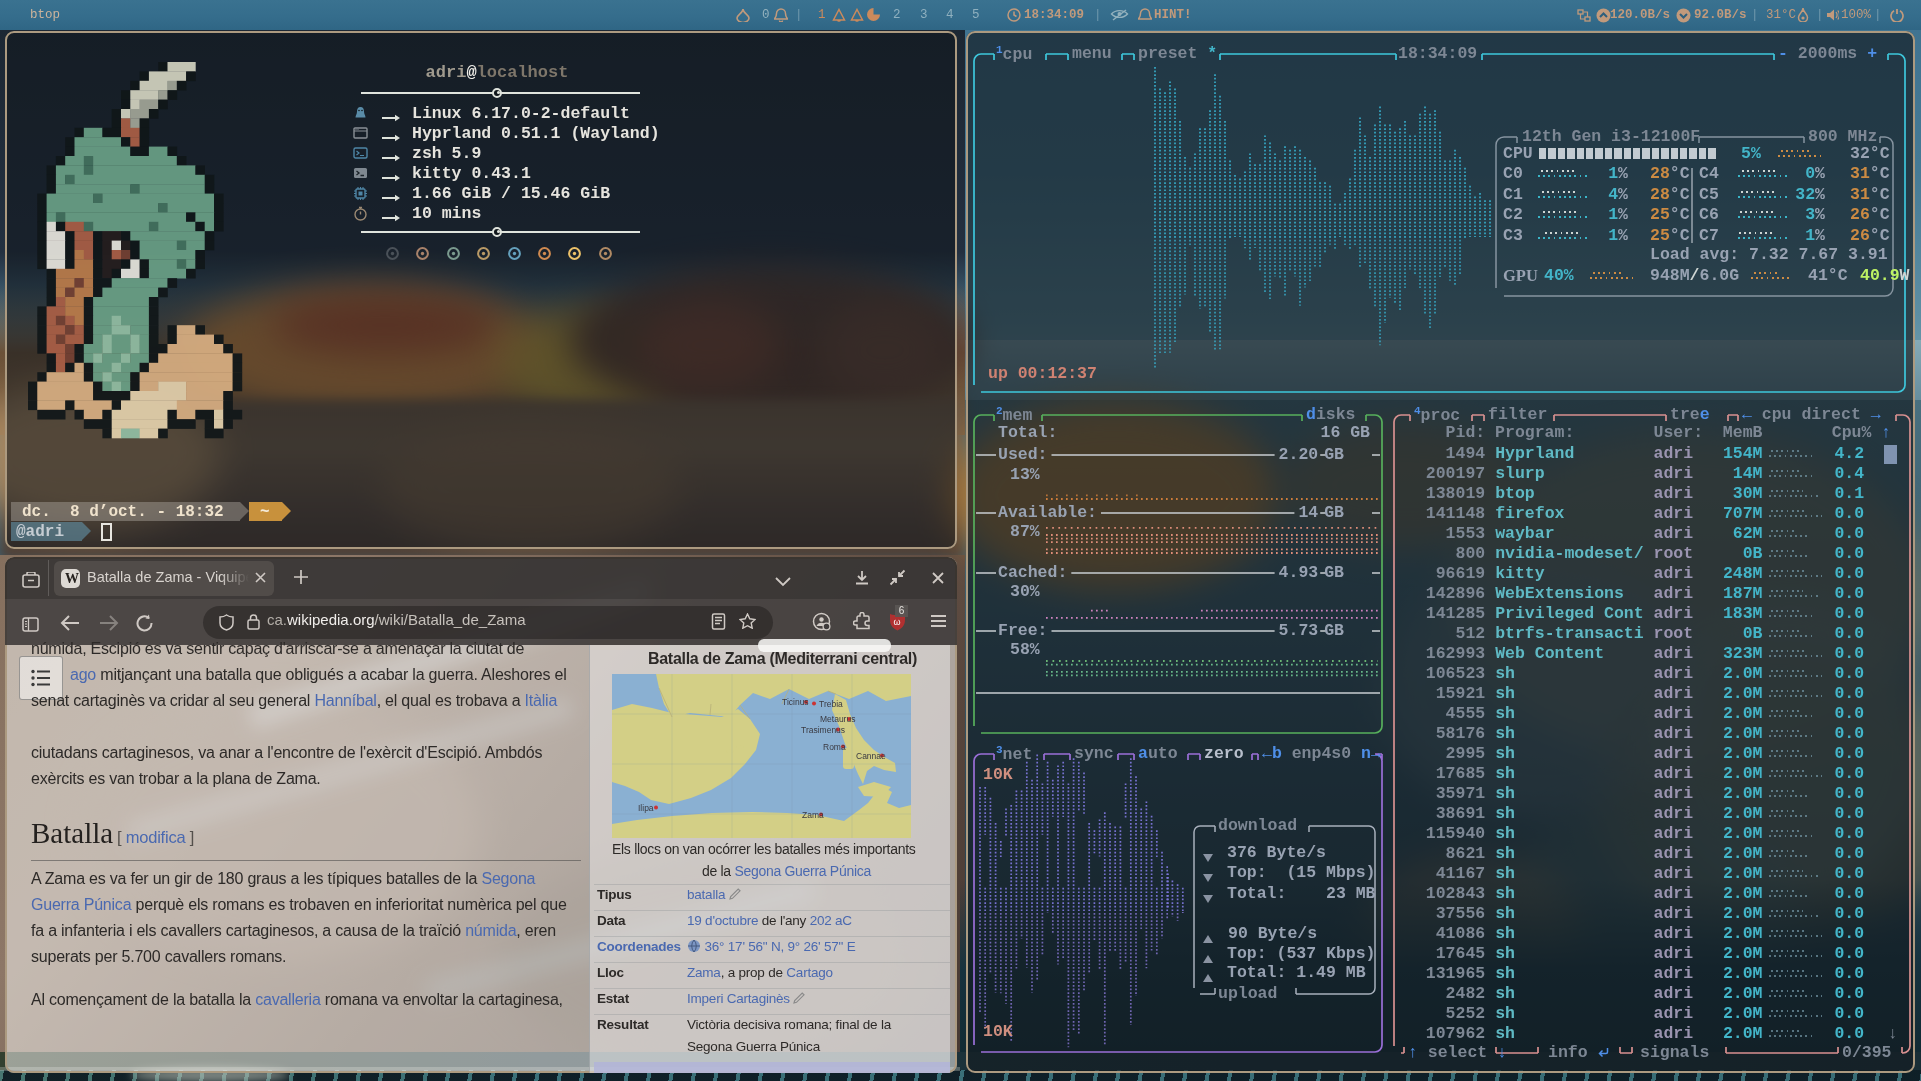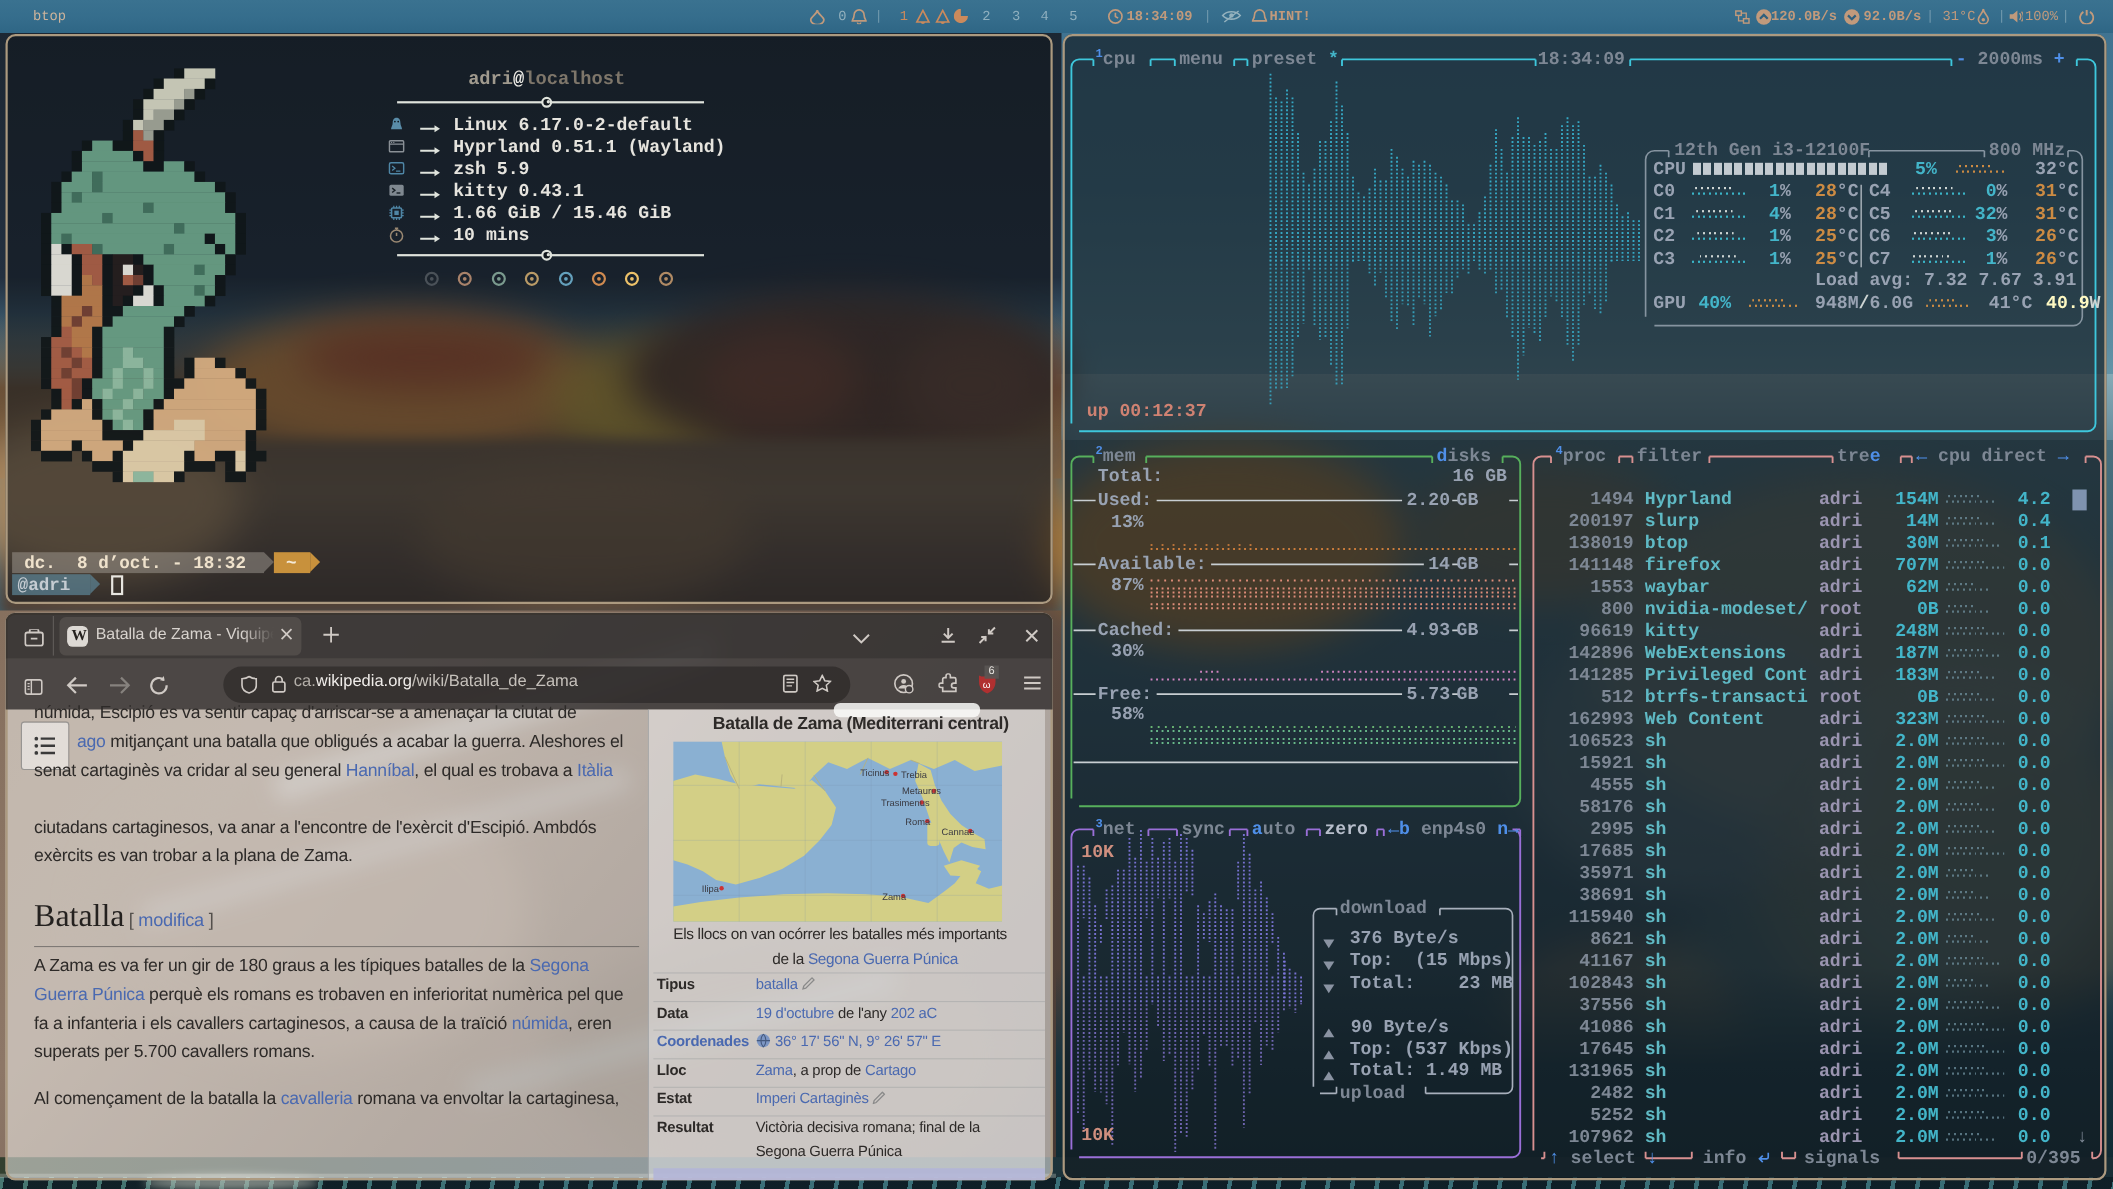--- a/index.html
+++ b/index.html
@@ -27,21 +27,21 @@
 .fline{position:absolute;white-space:pre;font-size:16px;letter-spacing:-0.22px;color:#2d2a28;}
 .fline a{color:#4a69b0;text-decoration:none;}
 
 #btop{left:966px;top:31px;width:949px;height:1042px;background:rgba(19,28,34,0.68);
  font-family:"Liberation Mono",monospace;font-size:16.5px;font-weight:bold;color:#98a2b2;}
 #btop .t{position:absolute;white-space:pre;}
 #btop .blu{color:#4f8fe8;}
 #btop .cy{color:#43b5c9;}
 #btop .gry{color:#98a2b2;}
 #btop .org{color:#cc8b43;}
-#btop .pnk{color:#fef9c3;}
+#btop .pnk{color:#bef264;}
 #btop .wht{color:#cfd6d4;}
 #btop .dim{color:#7d8794;}
 </style></head><body>
 <div id="wall">
 <div class="abs" style="left:0;top:0;width:1921px;height:420px;background:linear-gradient(180deg,#3f7290 0%,#457a95 40%,#5d8ea3 75%,#7ba7b4 100%);"></div>
 <div class="abs" style="left:960px;top:340px;width:961px;height:80px;background:linear-gradient(180deg,#86aab6,#5b8496);"></div>
 <div class="abs" style="left:0;top:400px;width:1921px;height:700px;background:linear-gradient(180deg,#49707f 0%,#3a5d6e 30%,#2a4757 60%,#1d3643 100%);"></div>
 <div class="abs" style="left:0;top:28px;width:965px;height:320px;background:linear-gradient(180deg,#1c2733 0%,#233040 70%,rgba(46,58,68,0) 100%);"></div>
 <div class="abs" style="left:0;top:285px;width:965px;height:150px;background:linear-gradient(180deg,rgba(62,58,56,0) 0%,#6b5138 45%,#7a5f42 100%);"></div>
 <div class="blob" style="left:180px;top:285px;width:370px;height:130px;background:#d08a42;opacity:.95;"></div>
@@ -1033,21 +1033,21 @@
 <div class="t " style="left:884.0px;top:153.5px;"><span class="org">31</span><span class="gry">°C</span></div>
 <div class="t " style="left:733.0px;top:174.0px;"><span class="gry">C6</span></div>
 <div class="t " style="left:772.0px;top:174.0px;"><span style="display:inline-block;width:52px;height:11px;background-image:repeating-linear-gradient(90deg,#3ab5c8 0 1.8px,rgba(0,0,0,0) 1.8px 5.2px),repeating-linear-gradient(90deg,#cfd6d4 0 1.8px,rgba(0,0,0,0) 1.8px 5.2px);background-size:100% 2px,64% 2px;background-position:0 8px,2.1px 3px;background-repeat:no-repeat;"></span></div>
 <div class="t " style="left:839.2px;top:174.0px;"><span class="cy">3</span><span class="gry">%</span></div>
 <div class="t " style="left:884.0px;top:174.0px;"><span class="org">26</span><span class="gry">°C</span></div>
 <div class="t " style="left:733.0px;top:194.5px;"><span class="gry">C7</span></div>
 <div class="t " style="left:772.0px;top:194.5px;"><span style="display:inline-block;width:52px;height:11px;background-image:repeating-linear-gradient(90deg,#3ab5c8 0 1.8px,rgba(0,0,0,0) 1.8px 5.2px),repeating-linear-gradient(90deg,#cfd6d4 0 1.8px,rgba(0,0,0,0) 1.8px 5.2px);background-size:100% 2px,64% 2px;background-position:0 8px,1.2px 3px;background-repeat:no-repeat;"></span></div>
 <div class="t " style="left:839.2px;top:194.5px;"><span class="cy">1</span><span class="gry">%</span></div>
 <div class="t " style="left:884.0px;top:194.5px;"><span class="org">26</span><span class="gry">°C</span></div>
 <div class="t " style="left:684.0px;top:214.0px;"><span class="gry">Load avg: 7.32 7.67 3.91</span></div>
-<div class="t " style="left:537.0px;top:234.5px;"><span class="gry">GPU</span></div>
+<div class="t " style="left:537.0px;top:234.5px;font-family:Liberation Serif, serif;"><span class="gry">GPU</span></div>
 <div class="t " style="left:578.0px;top:234.5px;"><span class="cy">40%</span></div>
 <div class="t " style="left:624.0px;top:234.5px;"><span style="display:inline-block;width:46px;height:11px;background-image:repeating-linear-gradient(90deg,#cc8b43 0 1.8px,rgba(0,0,0,0) 1.8px 5.2px),repeating-linear-gradient(90deg,#cc8b43 0 1.8px,rgba(0,0,0,0) 1.8px 5.2px);background-size:100% 2px,64% 2px;background-position:0 8px,2.6px 3px;background-repeat:no-repeat;"></span></div>
 <div class="t " style="left:684.0px;top:234.5px;"><span class="gry">948M</span><span class="wht">/</span><span class="gry">6.0G</span></div>
 <div class="t " style="left:785.0px;top:234.5px;"><span style="display:inline-block;width:40px;height:11px;background-image:repeating-linear-gradient(90deg,#cc8b43 0 1.8px,rgba(0,0,0,0) 1.8px 5.2px),repeating-linear-gradient(90deg,#cc8b43 0 1.8px,rgba(0,0,0,0) 1.8px 5.2px);background-size:100% 2px,64% 2px;background-position:0 8px,2.6px 3px;background-repeat:no-repeat;"></span></div>
 <div class="t " style="left:842.0px;top:234.5px;"><span class="gry">41°C</span></div>
 <div class="t " style="left:894.0px;top:234.5px;"><span class="pnk">40.9</span><span class="wht">W</span></div>
 <div class="t " style="left:22.0px;top:333.0px;"><span style="color:#cf8272;">up 00:12:37</span></div>
 <div class="abs" style="left:0;top:0;"><svg width="420" height="1042" viewBox="0 0 420 1042" style="">
         <line x1="10" y1="424" x2="30" y2="424" stroke="#c8ced2" stroke-width="1.5"></line>
         <line x1="85.5" y1="424" x2="308.6" y2="424" stroke="#c8ced2" stroke-width="1.5"></line>
@@ -1094,20 +1094,21 @@
 <div class="abs" style="left:237px;top:837.0px;"><span style="display:inline-block;width:0;height:0;border-left:5.5px solid transparent;border-right:5.5px solid transparent;border-top:8px solid #8a93a2;"></span></div>
 <div class="t " style="left:261.0px;top:832.0px;"><span class="gry">Top:  (15 Mbps)</span></div>
 <div class="abs" style="left:237px;top:858.0px;"><span style="display:inline-block;width:0;height:0;border-left:5.5px solid transparent;border-right:5.5px solid transparent;border-top:8px solid #8a93a2;"></span></div>
 <div class="t " style="left:261.0px;top:853.0px;"><span class="gry">Total:    23 MB</span></div>
 <div class="abs" style="left:237px;top:898.0px;"><span style="display:inline-block;width:0;height:0;border-left:5.5px solid transparent;border-right:5.5px solid transparent;border-bottom:8px solid #8a93a2;"></span></div>
 <div class="t " style="left:262px;top:893.0px;"><span class="gry">90 Byte/s</span></div>
 <div class="abs" style="left:237px;top:917.5px;"><span style="display:inline-block;width:0;height:0;border-left:5.5px solid transparent;border-right:5.5px solid transparent;border-bottom:8px solid #8a93a2;"></span></div>
 <div class="t " style="left:261.0px;top:912.5px;"><span class="gry">Top: (537 Kbps)</span></div>
 <div class="abs" style="left:237px;top:937.0px;"><span style="display:inline-block;width:0;height:0;border-left:5.5px solid transparent;border-right:5.5px solid transparent;border-bottom:8px solid #8a93a2;"></span></div>
 <div class="t " style="left:261.0px;top:932.0px;"><span class="gry">Total: 1.49 MB</span></div>
+<div class="t " style="left:440.0px;top:392.0px;"><span class="dim">    Pid: Program:        User:  MemB       Cpu%</span><span class="blu"> ↑</span></div>
 <div class="t " style="left:440.0px;top:413.0px;"><span class="dim">    1494</span> <span style="color:#5fb9c4;">Hyprland        </span><span style="color:#9a94b0;">adri  </span><span class="cy"> 154M</span><span style="display:inline-block;width:62px;"><span style="margin-left:6px;"><span style="display:inline-block;width:46px;height:11px;background-image:repeating-linear-gradient(90deg,rgba(115,150,165,0.7) 0 1.8px,rgba(0,0,0,0) 1.8px 5.2px),repeating-linear-gradient(90deg,rgba(115,150,165,0.7) 0 1.8px,rgba(0,0,0,0) 1.8px 5.2px);background-size:100% 2px,64% 2px;background-position:0 8px,2.6px 3px;background-repeat:no-repeat;"></span></span></span><span class="cy"> 4.2</span></div>
 <div class="t " style="left:440.0px;top:433.0px;"><span class="dim">  200197</span> <span style="color:#5fb9c4;">slurp           </span><span style="color:#9a94b0;">adri  </span><span class="cy">  14M</span><span style="display:inline-block;width:62px;"><span style="margin-left:6px;"><span style="display:inline-block;width:46px;height:11px;background-image:repeating-linear-gradient(90deg,rgba(115,150,165,0.7) 0 1.8px,rgba(0,0,0,0) 1.8px 5.2px),repeating-linear-gradient(90deg,rgba(115,150,165,0.7) 0 1.8px,rgba(0,0,0,0) 1.8px 5.2px);background-size:100% 2px,64% 2px;background-position:0 8px,2.6px 3px;background-repeat:no-repeat;"></span></span></span><span class="cy"> 0.4</span></div>
 <div class="t " style="left:440.0px;top:453.0px;"><span class="dim">  138019</span> <span style="color:#5fb9c4;">btop            </span><span style="color:#9a94b0;">adri  </span><span class="cy">  30M</span><span style="display:inline-block;width:62px;"><span style="margin-left:6px;"><span style="display:inline-block;width:50px;height:11px;background-image:repeating-linear-gradient(90deg,rgba(115,150,165,0.7) 0 1.8px,rgba(0,0,0,0) 1.8px 5.2px),repeating-linear-gradient(90deg,rgba(115,150,165,0.7) 0 1.8px,rgba(0,0,0,0) 1.8px 5.2px);background-size:100% 2px,64% 2px;background-position:0 8px,2.6px 3px;background-repeat:no-repeat;"></span></span></span><span class="cy"> 0.1</span></div>
 <div class="t " style="left:440.0px;top:473.0px;"><span class="dim">  141148</span> <span style="color:#5fb9c4;">firefox         </span><span style="color:#9a94b0;">adri  </span><span class="cy"> 707M</span><span style="display:inline-block;width:62px;"><span style="margin-left:6px;"><span style="display:inline-block;width:53px;height:11px;background-image:repeating-linear-gradient(90deg,rgba(115,150,165,0.7) 0 1.8px,rgba(0,0,0,0) 1.8px 5.2px),repeating-linear-gradient(90deg,rgba(115,150,165,0.7) 0 1.8px,rgba(0,0,0,0) 1.8px 5.2px);background-size:100% 2px,64% 2px;background-position:0 8px,2.6px 3px;background-repeat:no-repeat;"></span></span></span><span class="cy"> 0.0</span></div>
 <div class="t " style="left:440.0px;top:493.0px;"><span class="dim">    1553</span> <span style="color:#5fb9c4;">waybar          </span><span style="color:#9a94b0;">adri  </span><span class="cy">  62M</span><span style="display:inline-block;width:62px;"><span style="margin-left:6px;"><span style="display:inline-block;width:40px;height:11px;background-image:repeating-linear-gradient(90deg,rgba(115,150,165,0.7) 0 1.8px,rgba(0,0,0,0) 1.8px 5.2px),repeating-linear-gradient(90deg,rgba(115,150,165,0.7) 0 1.8px,rgba(0,0,0,0) 1.8px 5.2px);background-size:100% 2px,64% 2px;background-position:0 8px,2.6px 3px;background-repeat:no-repeat;"></span></span></span><span class="cy"> 0.0</span></div>
 <div class="t " style="left:440.0px;top:513.0px;"><span class="dim">     800</span> <span style="color:#5fb9c4;">nvidia-modeset/ </span><span style="color:#9a94b0;">root  </span><span class="cy">   0B</span><span style="display:inline-block;width:62px;"><span style="margin-left:6px;"><span style="display:inline-block;width:40px;height:11px;background-image:repeating-linear-gradient(90deg,rgba(115,150,165,0.7) 0 1.8px,rgba(0,0,0,0) 1.8px 5.2px),repeating-linear-gradient(90deg,rgba(115,150,165,0.7) 0 1.8px,rgba(0,0,0,0) 1.8px 5.2px);background-size:100% 2px,64% 2px;background-position:0 8px,2.6px 3px;background-repeat:no-repeat;"></span></span></span><span class="cy"> 0.0</span></div>
 <div class="t " style="left:440.0px;top:533.0px;"><span class="dim">   96619</span> <span style="color:#5fb9c4;">kitty           </span><span style="color:#9a94b0;">adri  </span><span class="cy"> 248M</span><span style="display:inline-block;width:62px;"><span style="margin-left:6px;"><span style="display:inline-block;width:53px;height:11px;background-image:repeating-linear-gradient(90deg,rgba(115,150,165,0.7) 0 1.8px,rgba(0,0,0,0) 1.8px 5.2px),repeating-linear-gradient(90deg,rgba(115,150,165,0.7) 0 1.8px,rgba(0,0,0,0) 1.8px 5.2px);background-size:100% 2px,64% 2px;background-position:0 8px,2.6px 3px;background-repeat:no-repeat;"></span></span></span><span class="cy"> 0.0</span></div>
 <div class="t " style="left:440.0px;top:553.0px;"><span class="dim">  142896</span> <span style="color:#5fb9c4;">WebExtensions   </span><span style="color:#9a94b0;">adri  </span><span class="cy"> 187M</span><span style="display:inline-block;width:62px;"><span style="margin-left:6px;"><span style="display:inline-block;width:50px;height:11px;background-image:repeating-linear-gradient(90deg,rgba(115,150,165,0.7) 0 1.8px,rgba(0,0,0,0) 1.8px 5.2px),repeating-linear-gradient(90deg,rgba(115,150,165,0.7) 0 1.8px,rgba(0,0,0,0) 1.8px 5.2px);background-size:100% 2px,64% 2px;background-position:0 8px,2.6px 3px;background-repeat:no-repeat;"></span></span></span><span class="cy"> 0.0</span></div>
 <div class="t " style="left:440.0px;top:573.0px;"><span class="dim">  141285</span> <span style="color:#5fb9c4;">Privileged Cont </span><span style="color:#9a94b0;">adri  </span><span class="cy"> 183M</span><span style="display:inline-block;width:62px;"><span style="margin-left:6px;"><span style="display:inline-block;width:46px;height:11px;background-image:repeating-linear-gradient(90deg,rgba(115,150,165,0.7) 0 1.8px,rgba(0,0,0,0) 1.8px 5.2px),repeating-linear-gradient(90deg,rgba(115,150,165,0.7) 0 1.8px,rgba(0,0,0,0) 1.8px 5.2px);background-size:100% 2px,64% 2px;background-position:0 8px,2.6px 3px;background-repeat:no-repeat;"></span></span></span><span class="cy"> 0.0</span></div>
 <div class="t " style="left:440.0px;top:593.0px;"><span class="dim">     512</span> <span style="color:#5fb9c4;">btrfs-transacti </span><span style="color:#9a94b0;">root  </span><span class="cy">   0B</span><span style="display:inline-block;width:62px;"><span style="margin-left:6px;"><span style="display:inline-block;width:46px;height:11px;background-image:repeating-linear-gradient(90deg,rgba(115,150,165,0.7) 0 1.8px,rgba(0,0,0,0) 1.8px 5.2px),repeating-linear-gradient(90deg,rgba(115,150,165,0.7) 0 1.8px,rgba(0,0,0,0) 1.8px 5.2px);background-size:100% 2px,64% 2px;background-position:0 8px,2.6px 3px;background-repeat:no-repeat;"></span></span></span><span class="cy"> 0.0</span></div>

